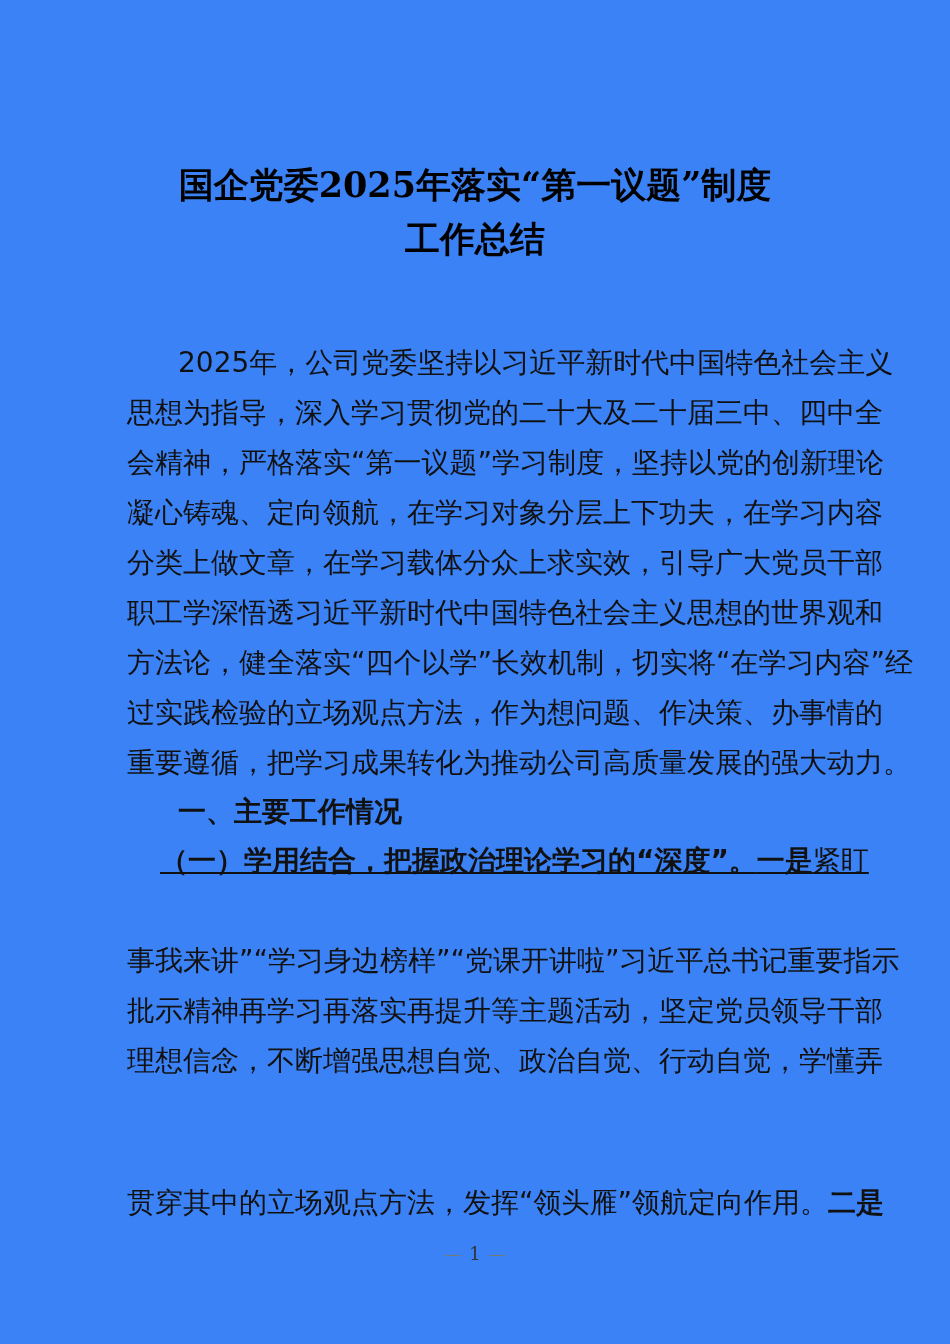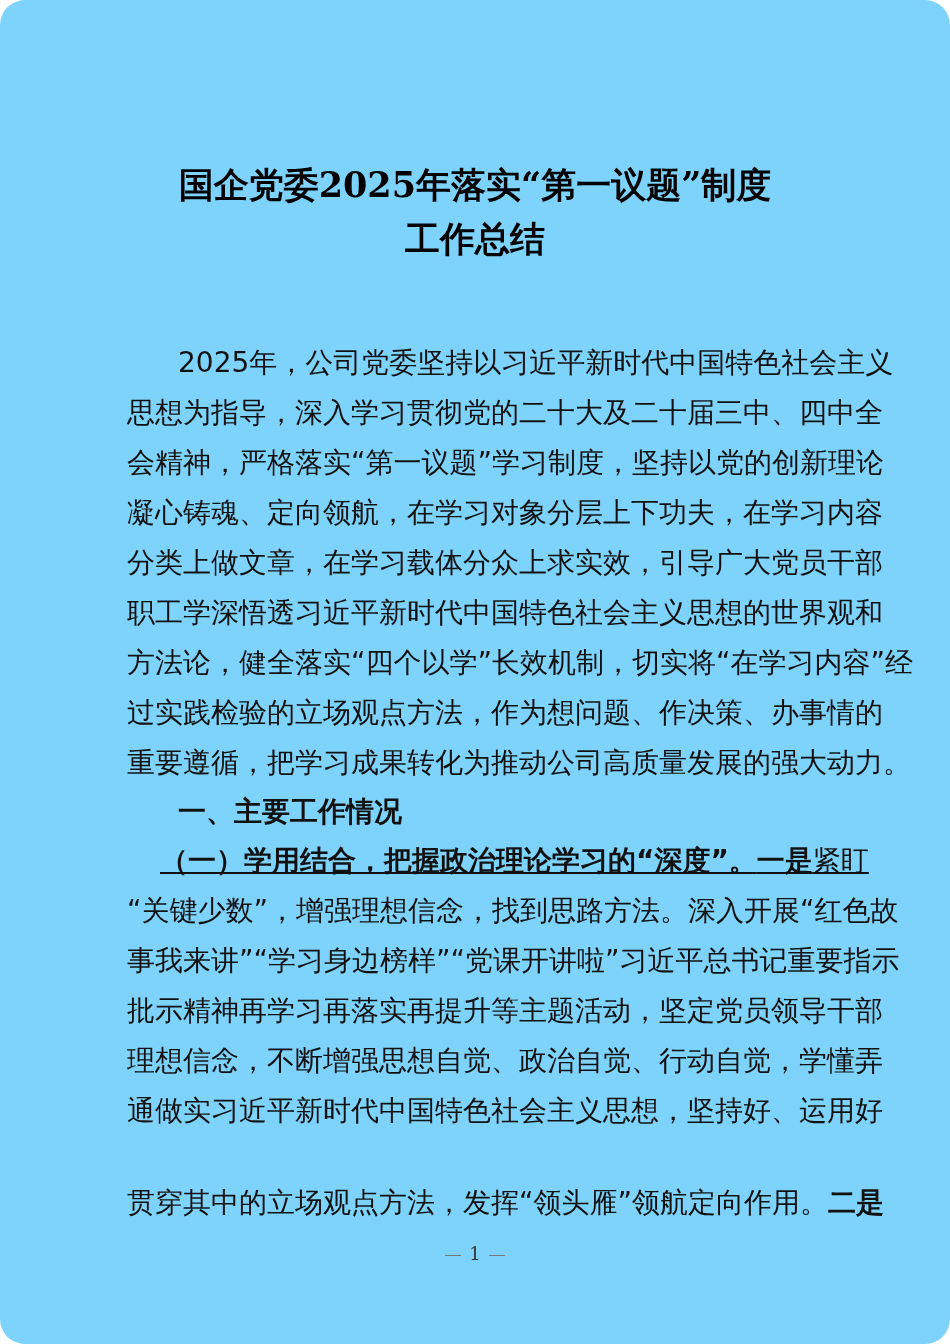--- a/index.html
+++ b/index.html
@@ -1,18 +1,18 @@
 <!DOCTYPE html>
 <html><head>
 <meta charset="utf-8">
 <style>
   html, body { margin: 0; padding: 0; background: #ffffff; }
   body { width: 950px; height: 1344px; position: relative; overflow: hidden;
          font-family: "DejaVu Sans", "Liberation Sans", sans-serif; color: #111; }
-  .page { position: absolute; left: 0; top: 0; width: 950px; height: 1344px; background: #7dd3fc; border-radius: 25px; }
+  .page { position: absolute; left: 0; top: 0; width: 950px; height: 1344px; background: #3b82f6; }
   .title { position: absolute; left: 100px; width: 750px; text-align: center;
            font-family: "DejaVu Serif", "Liberation Serif", serif; font-weight: bold;
            font-size: 35px; letter-spacing: 0px; color: #000; white-space: nowrap; }
   .t1 { top: 162px; }
   .t2 { top: 216px; }
   .line { position: absolute; left: 127px; width: 697px; font-size: 28px; line-height: 30px;
           white-space: nowrap; text-align: justify; text-align-last: justify; color: #111; }
   .indent { left: 178px; width: 646px; }
   .heading { font-weight: bold; text-align: center; text-align-last: left; }
   .b { font-weight: bold; }
@@ -36,25 +36,23 @@
   <div class="line" style="top:598px">职工学深悟透习近平新时代中国特色社会主义思想的世界观和</div>
   <div class="line" style="top:648px">方法论，健全落实“四个以学”长效机制，切实将“在学习内容”经</div>
   <div class="line" style="top:698px">过实践检验的立场观点方法，作为想问题、作决策、办事情的</div>
   <div class="line" style="top:748px">重要遵循，把学习成果转化为推动公司高质量发展的强大动力。</div>
 
   <div class="line indent heading" style="top:797px">一、主要工作情况</div>
 
   <div class="line" style="top:846px; left:160px; width:664px;text-decoration:underline;">
     <span class="b">（一）学用结合，把握政治理论学习的“深度”。</span><span class="b">一是</span><span>紧盯</span>
   </div>
-  <div class="line" style="top:896px">“关键少数”，增强理想信念，找到思路方法。深入开展“红色故</div>
   <div class="line" style="top:946px">事我来讲”“学习身边榜样”“党课开讲啦”习近平总书记重要指示</div>
   <div class="line" style="top:996px">批示精神再学习再落实再提升等主题活动，坚定党员领导干部</div>
   <div class="line" style="top:1046px">理想信念，不断增强思想自觉、政治自觉、行动自觉，学懂弄</div>
-  <div class="line" style="top:1096px">通做实习近平新时代中国特色社会主义思想，坚持好、运用好</div>
   <div class="line" style="top:1188px">
     <span>贯穿其中的立场观点方法，发挥“领头雁”领航定向作用。</span><span class="b">二是</span>
   </div>
 
   <div class="footer">
     <span class="dash"></span><span>1</span><span class="dash"></span>
   </div>
 </div>
 
 </body></html>

